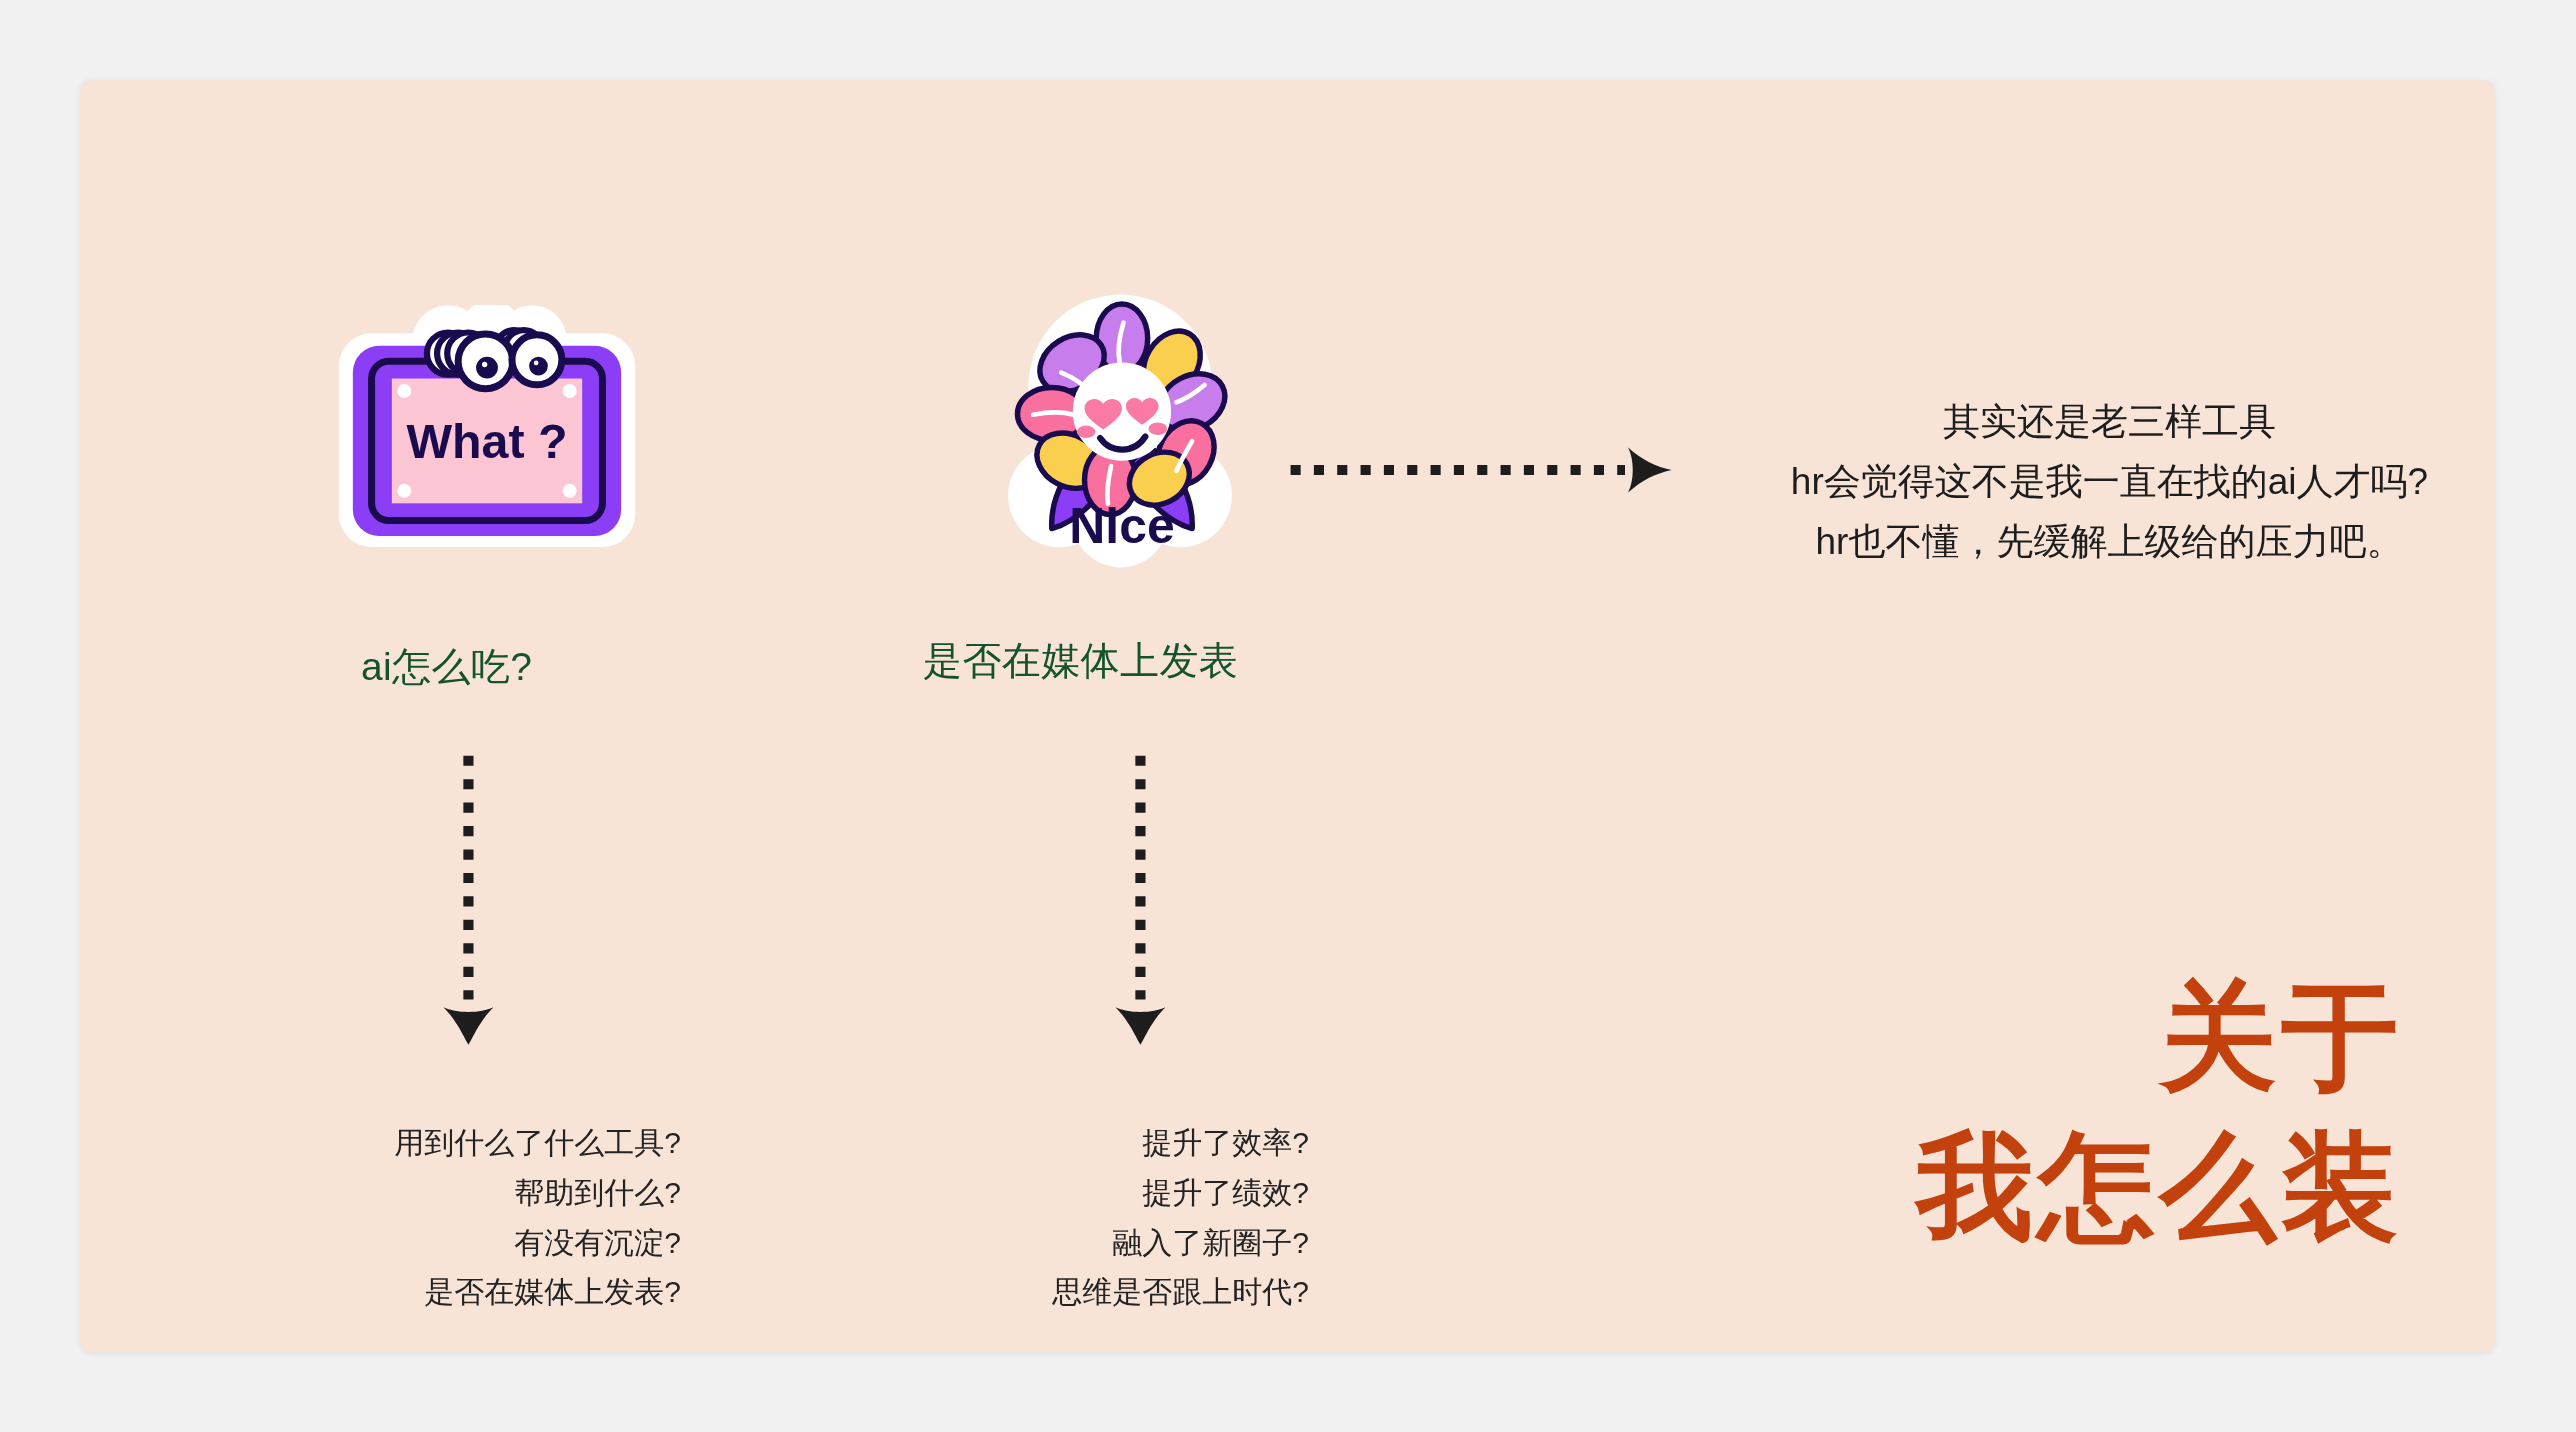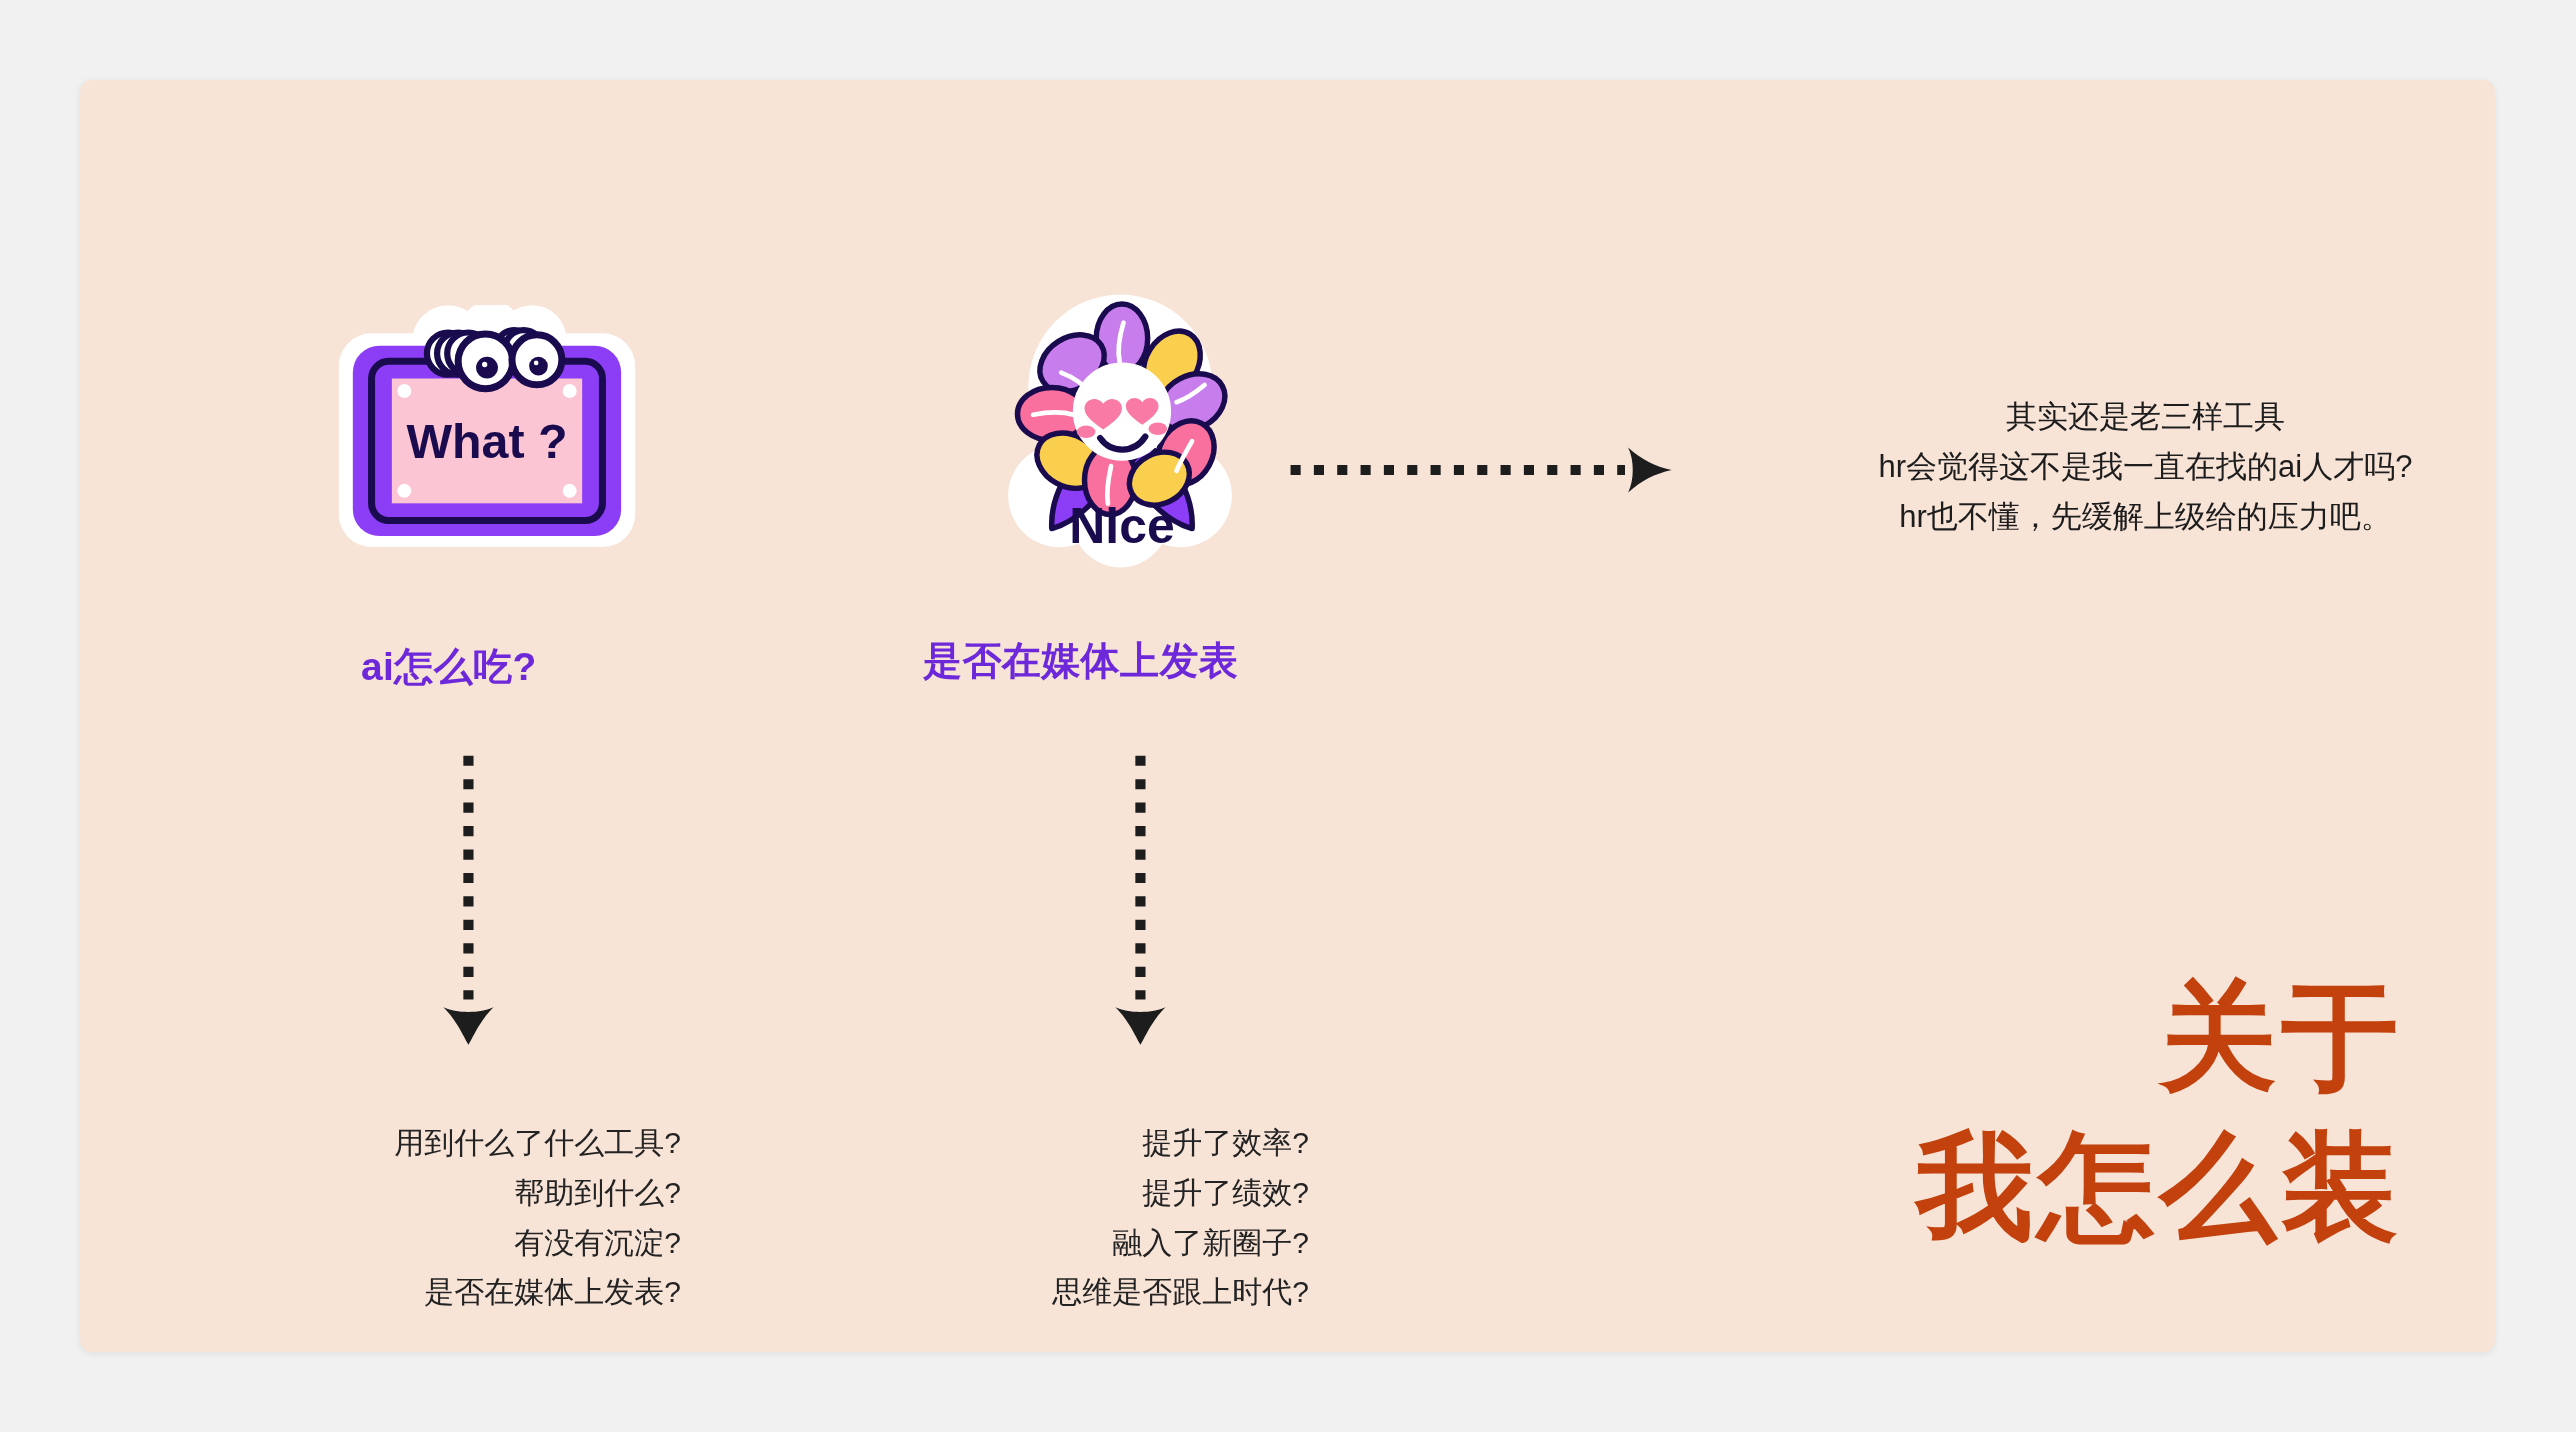--- a/index.html
+++ b/index.html
@@ -43,22 +43,22 @@
     left: 925px;
     top: 205px;
     width: 230px;
     height: 289px;
   }
   #what-sticker svg, #nice-sticker svg { display: block; width: 100%; height: 100%; }
 
   
   .col-heading {
     font-size: 39px;
-    font-weight: 700;
-    color: #6d28d9;
+    font-weight: 400;
+    color: #14532d;
     letter-spacing: 0.4px;
     white-space: nowrap;
     line-height: 1.2;
   }
   #heading-left  { left: 281px; top: 564px; }
   #heading-mid   { left: 843px; top: 558px; }
 
   
   .qlist {
     font-size: 30px;
@@ -66,24 +66,24 @@
     line-height: 1.66;
     text-align: right;
     white-space: nowrap;
   }
   #qlist-left { left: 226px; top: 1038px; width: 375px; }
   #qlist-mid  { left: 886px; top: 1038px; width: 343px; }
   .qlist div { display: block; }
 
   
   #note-right {
-    left: 1722px;
+    left: 1686px;
     top: 312px;
     width: 687px;
-    font-size: 31px;
+    font-size: 37px;
     line-height: 1.62;
     color: #1d1d1d;
     text-align: center;
     white-space: nowrap;
   }
 
   
   #big-title {
     right: 92px;
     top: 882px;

